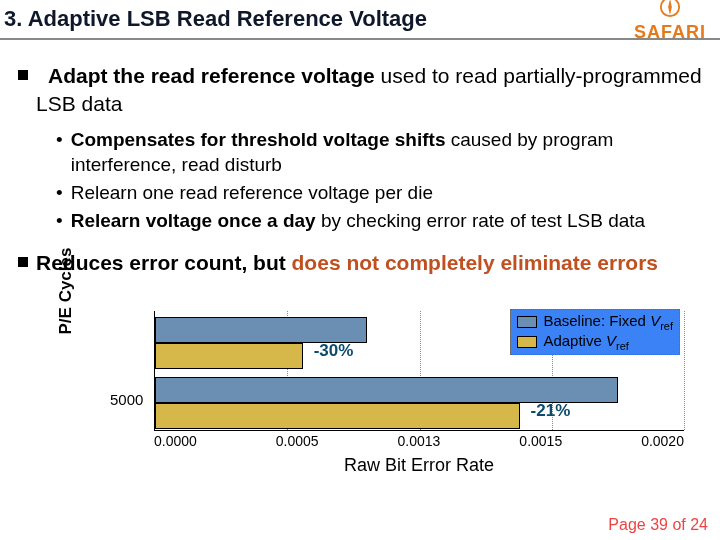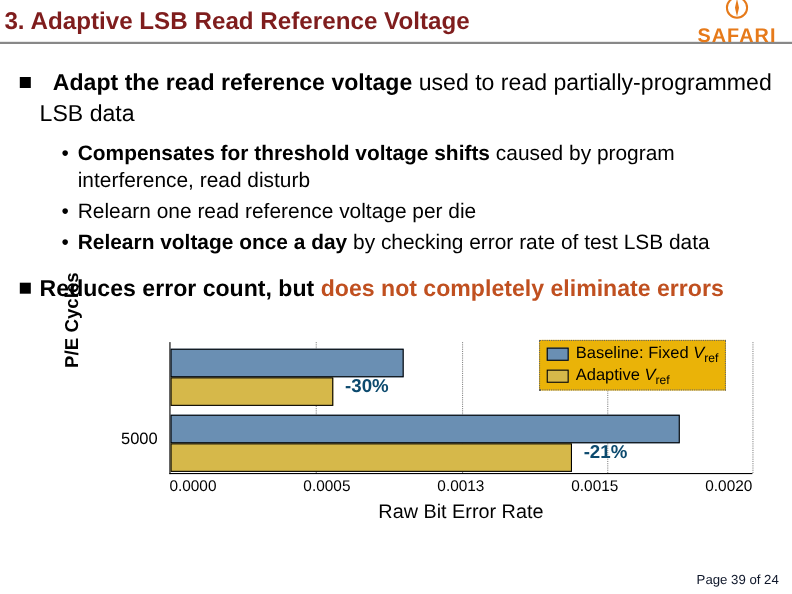--- a/index.html
+++ b/index.html
@@ -1,19 +1,19 @@
 <!DOCTYPE html>
 <html><head>
 <meta charset="utf-8">
 <style>
   * { box-sizing: border-box; margin: 0; padding: 0; }
   html, body { width: 720px; height: 540px; font-family: Arial, Helvetica, sans-serif; background: #fff; }
   .slide { width: 720px; height: 540px; position: relative; background: #fff; }
   .titlebar { height: 40px; border-bottom: 2px solid #888; display: flex; align-items: center; justify-content: space-between; padding: 0 14px 0 4px; }
-  .title { font-size: 22px; font-weight: bold; color: #7f1d1d; }
+  .title { font-size: 22px; font-weight: bold; color: #0f172a; }
   .logo { display: flex; align-items: center; gap: 4px; flex-direction: column; }
   .logo-icon { width: 22px; height: 22px; }
   .logo-text { font-size: 18px; font-weight: bold; letter-spacing: 1px; color: #E67A1A; }
   .body { padding: 22px 18px 0 18px; }
   .bullet1 { display: flex; align-items: flex-start; gap: 8px; margin-bottom: 8px; }
   .sq { width: 10px; height: 10px; background: #000; margin-top: 8px; flex-shrink: 0; }
   .b1-text { font-size: 21px; line-height: 1.35; }
   .b1-text .bold { font-weight: bold; margin-left: 12px; }
   .sub-list { margin: 4px 0 16px 38px; }
   .sub { display: flex; align-items: flex-start; gap: 8px; font-size: 19px; line-height: 1.35; margin-bottom: 2px; }
@@ -27,28 +27,28 @@
   .ylabel { position: absolute; left: -8px; top: 40px; width: 120px; transform: rotate(-90deg); transform-origin: left top; font-size: 17px; font-weight: bold; text-align: center; }
   .ytick { position: absolute; left: 46px; top: 80px; font-size: 15px; }
   .plot { position: absolute; left: 90px; top: 0; width: 530px; height: 120px; border-left: 1.5px solid #000; border-bottom: 1.5px solid #000; }
   .grid { position: absolute; top: 0; bottom: 0; border-left: 1px dotted #888; }
   .bar { position: absolute; height: 26px; border: 1px solid #000; }
   .bar.baseline { background: #6A8FB3; }
   .bar.adaptive { background: #D6B84A; }
   .annot { position: absolute; font-size: 17px; font-weight: bold; color: #0c4a6e; }
   .xticks { position: absolute; left: 90px; top: 122px; width: 530px; display: flex; justify-content: space-between; font-size: 14px; }
   .xlabel { position: absolute; left: 90px; top: 144px; width: 530px; text-align: center; font-size: 18px; font-weight: normal; }
-  .legend { position: absolute; right: 24px; top: -2px; background: #eab308; border: 1px dotted #666; padding: 2px 6px; font-size: 15px; }
+  .legend { position: absolute; right: 4px; top: -2px; background: #3b82f6; border: 1px dotted #666; padding: 2px 6px; font-size: 15px; }
   .legend-row { display: flex; align-items: center; gap: 6px; }
   .legend-sw { width: 20px; height: 12px; border: 1px solid #000; }
   .legend-sw.baseline { background: #6A8FB3; }
   .legend-sw.adaptive { background: #D6B84A; }
   .sub-i { font-style: italic; }
   .subscript { font-size: 11px; vertical-align: sub; }
-  .footer { position: absolute; right: 12px; bottom: 6px; font-size: 12px; color: #0f172a; margin-left: 19px; }
+  .footer { position: absolute; right: 12px; bottom: 6px; font-size: 16px; color: #ef4444; margin-left: 19px; }
 </style>
 </head>
 <body>
 
 <div class="slide">
 
   <div class="titlebar">
     <div class="title">3. Adaptive LSB Read Reference Voltage</div>
     <div class="logo">
       <svg class="logo-icon" viewBox="0 0 24 24">

